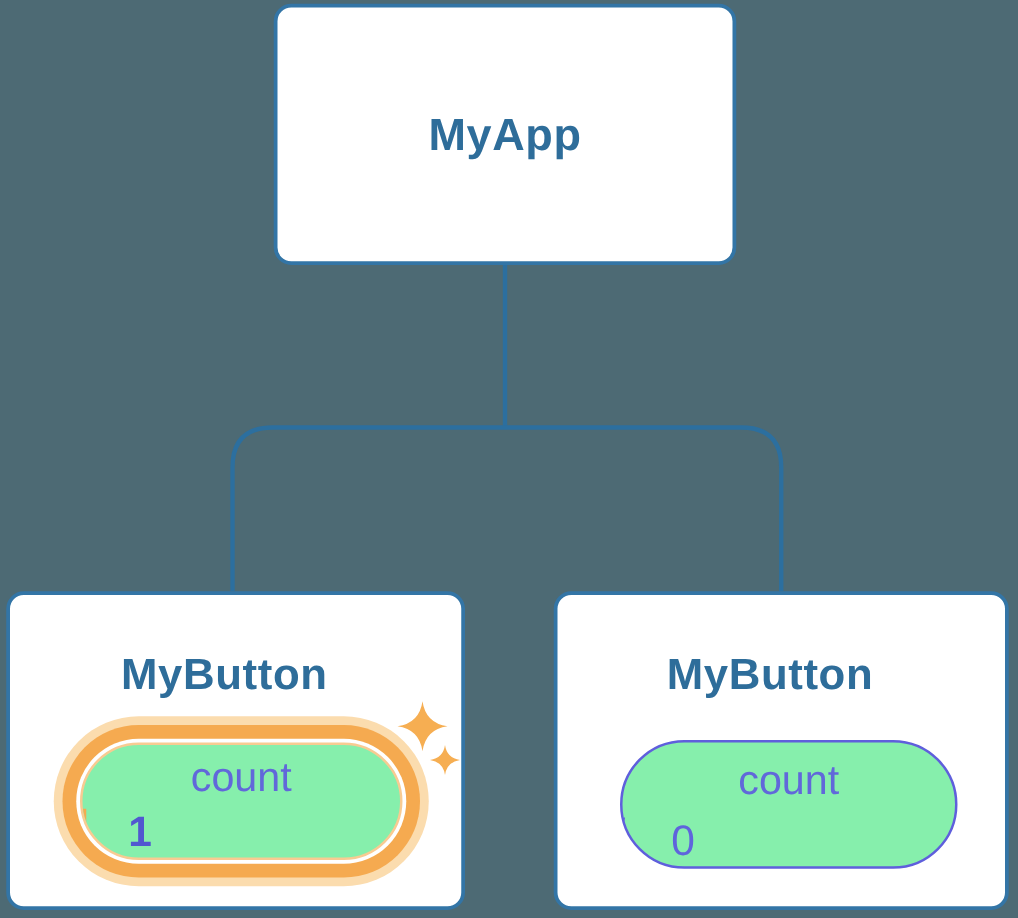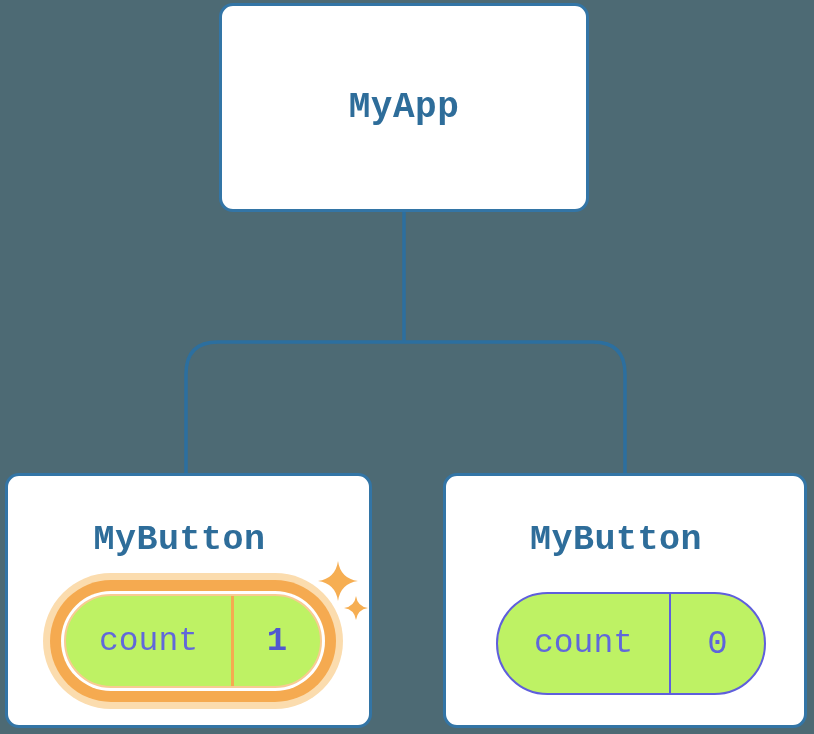--- a/index.html
+++ b/index.html
@@ -1,40 +1,40 @@
 <!DOCTYPE html>
 <html><head>
 <meta charset="utf-8">
 <style>
   html,body{margin:0;padding:0;background:#4d6a74;}
   .stage{
     position:relative;width:814px;height:734px;background:#4d6a74;
-    overflow:hidden;font-family:Liberation Mono, monospace;
+    overflow:hidden;font-family:Liberation Sans, sans-serif;
   }
   .connectors{position:absolute;left:0;top:0;z-index:0;}
   .card{
     position:absolute;background:#ffffff;border:3px solid #3375a6;
     border-radius:14px;box-sizing:border-box;z-index:1;
   }
   .card-root{
     left:219px;top:3px;width:370px;height:209px;
     display:flex;align-items:center;justify-content:center;
   }
   .card-child-left{left:5px;top:473px;width:367px;height:255px;}
   .card-child-right{left:443px;top:473px;width:364px;height:255px;}
   .node-title{
     font-size:36px;font-weight:700;color:#2e6d9a;letter-spacing:0.5px;
   }
   .child-title{
     position:absolute;top:44px;left:0;right:18px;text-align:center;
     font-size:35px;font-weight:700;color:#2e6d9a;letter-spacing:0.5px;
   }
   .pill{
-    position:absolute;display:flex;background:#bef264;box-sizing:border-box;
-    overflow:hidden;z-index:1;
+    position:absolute;display:flex;background:#86efac;box-sizing:border-box;
+    overflow:hidden;z-index:1;flex-direction:column;
   }
   .card-child-left .pill{
     left:56px;top:118px;width:258px;height:94px;border-radius:60px;
     border:2px solid #f8cb92;
     box-shadow:0 0 0 3px #ffffff,0 0 0 14px #f5aa50,0 0 0 21px #fbdcae;
   }
   .card-child-right .pill{
     left:50px;top:116px;width:270px;height:103px;border-radius:60px;
     border:2px solid #5f5fdc;
   }

